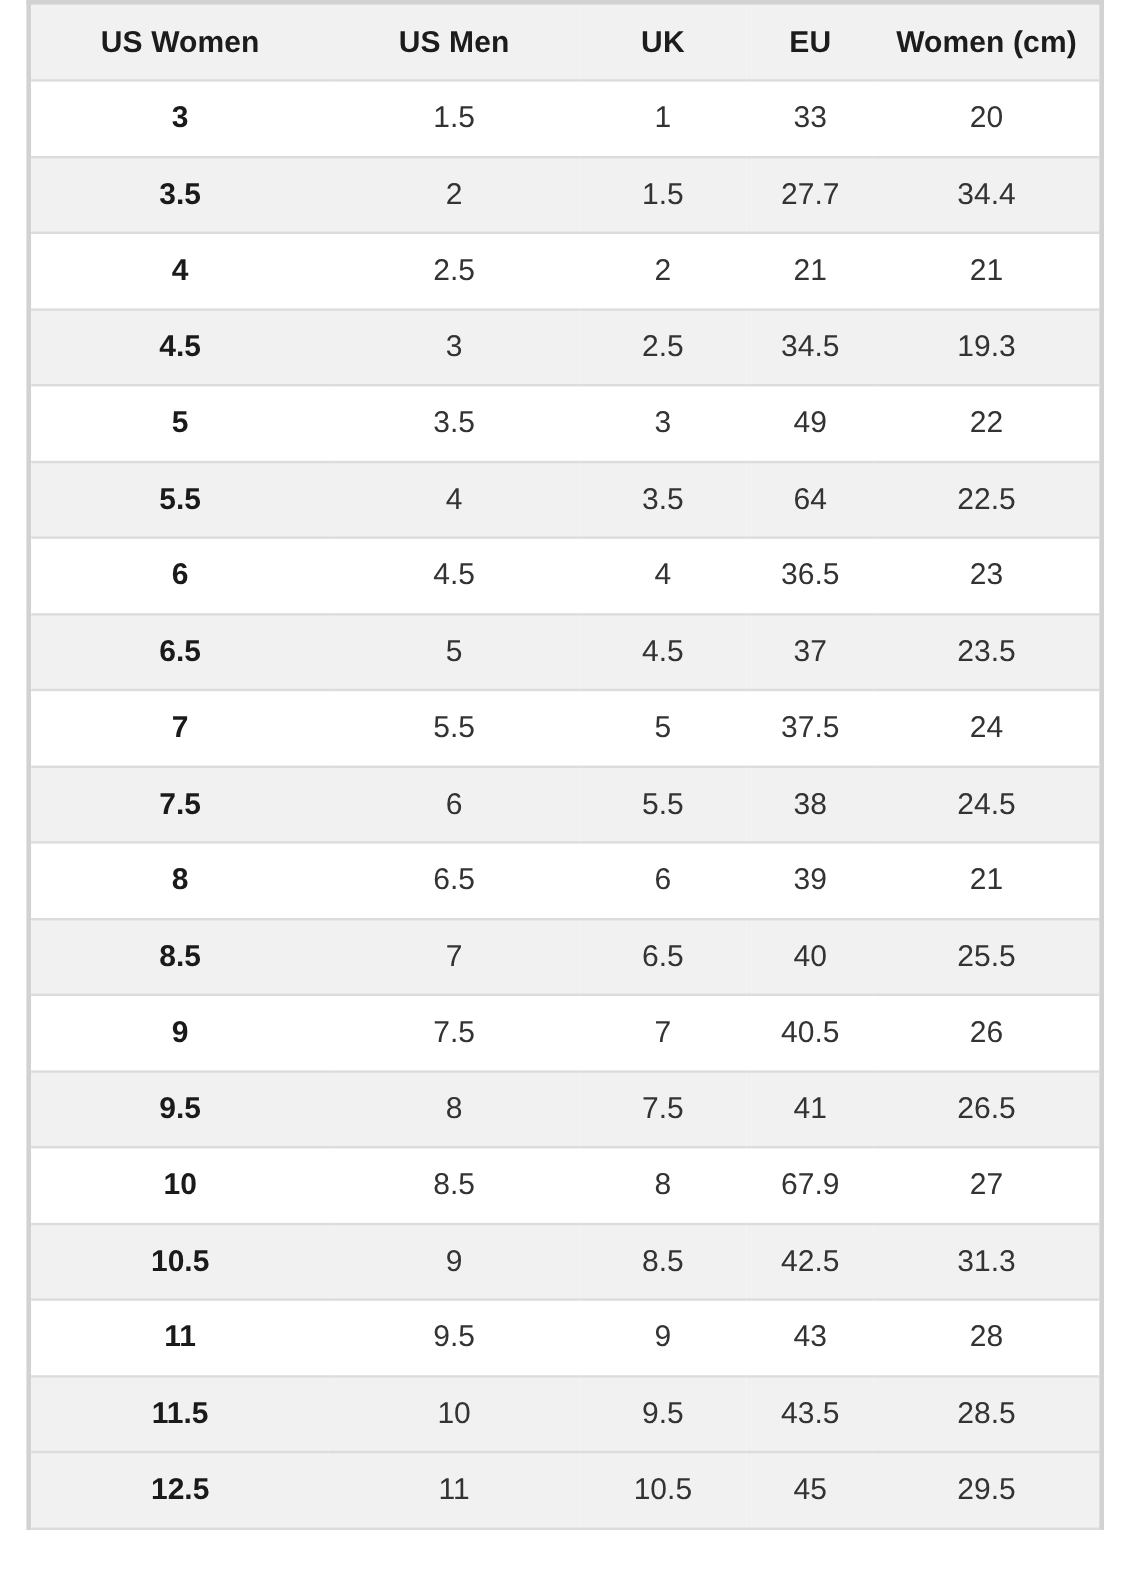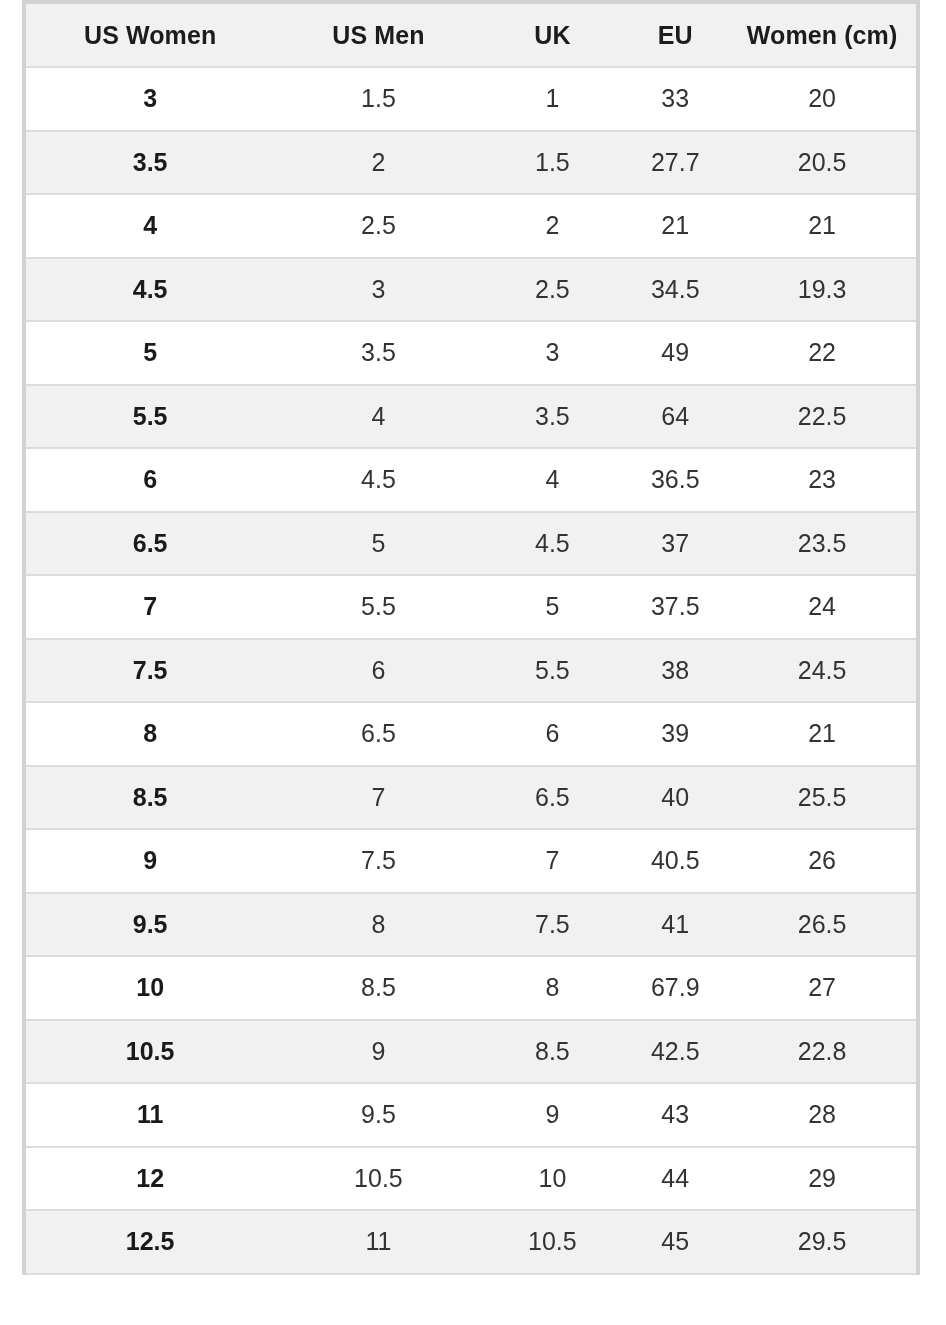--- a/index.html
+++ b/index.html
@@ -110,21 +110,21 @@
             <td>1.5</td>
             <td>1</td>
             <td>33</td>
             <td>20</td>
           </tr>
           <tr class="even">
             <td class="primary">3.5</td>
             <td>2</td>
             <td>1.5</td>
             <td>27.7</td>
-            <td>20.5</td>
+            <td>34.4</td>
           </tr>
           <tr class="odd">
             <td class="primary">4</td>
             <td>2.5</td>
             <td>2</td>
             <td>21</td>
             <td>21</td>
           </tr>
           <tr class="even">
             <td class="primary">4.5</td>
@@ -208,35 +208,35 @@
             <td>8.5</td>
             <td>8</td>
             <td>67.9</td>
             <td>27</td>
           </tr>
           <tr class="even">
             <td class="primary">10.5</td>
             <td>9</td>
             <td>8.5</td>
             <td>42.5</td>
-            <td>22.8</td>
+            <td>31.3</td>
           </tr>
           <tr class="odd">
             <td class="primary">11</td>
             <td>9.5</td>
             <td>9</td>
             <td>43</td>
             <td>28</td>
           </tr>
-          <tr class="odd">
-            <td class="primary">12</td>
-            <td>10.5</td>
+          <tr class="even">
+            <td class="primary">11.5</td>
             <td>10</td>
-            <td>44</td>
-            <td>29</td>
+            <td>9.5</td>
+            <td>43.5</td>
+            <td>28.5</td>
           </tr>
           <tr class="even">
             <td class="primary">12.5</td>
             <td>11</td>
             <td>10.5</td>
             <td>45</td>
             <td>29.5</td>
           </tr>
         </tbody>
     </table>

